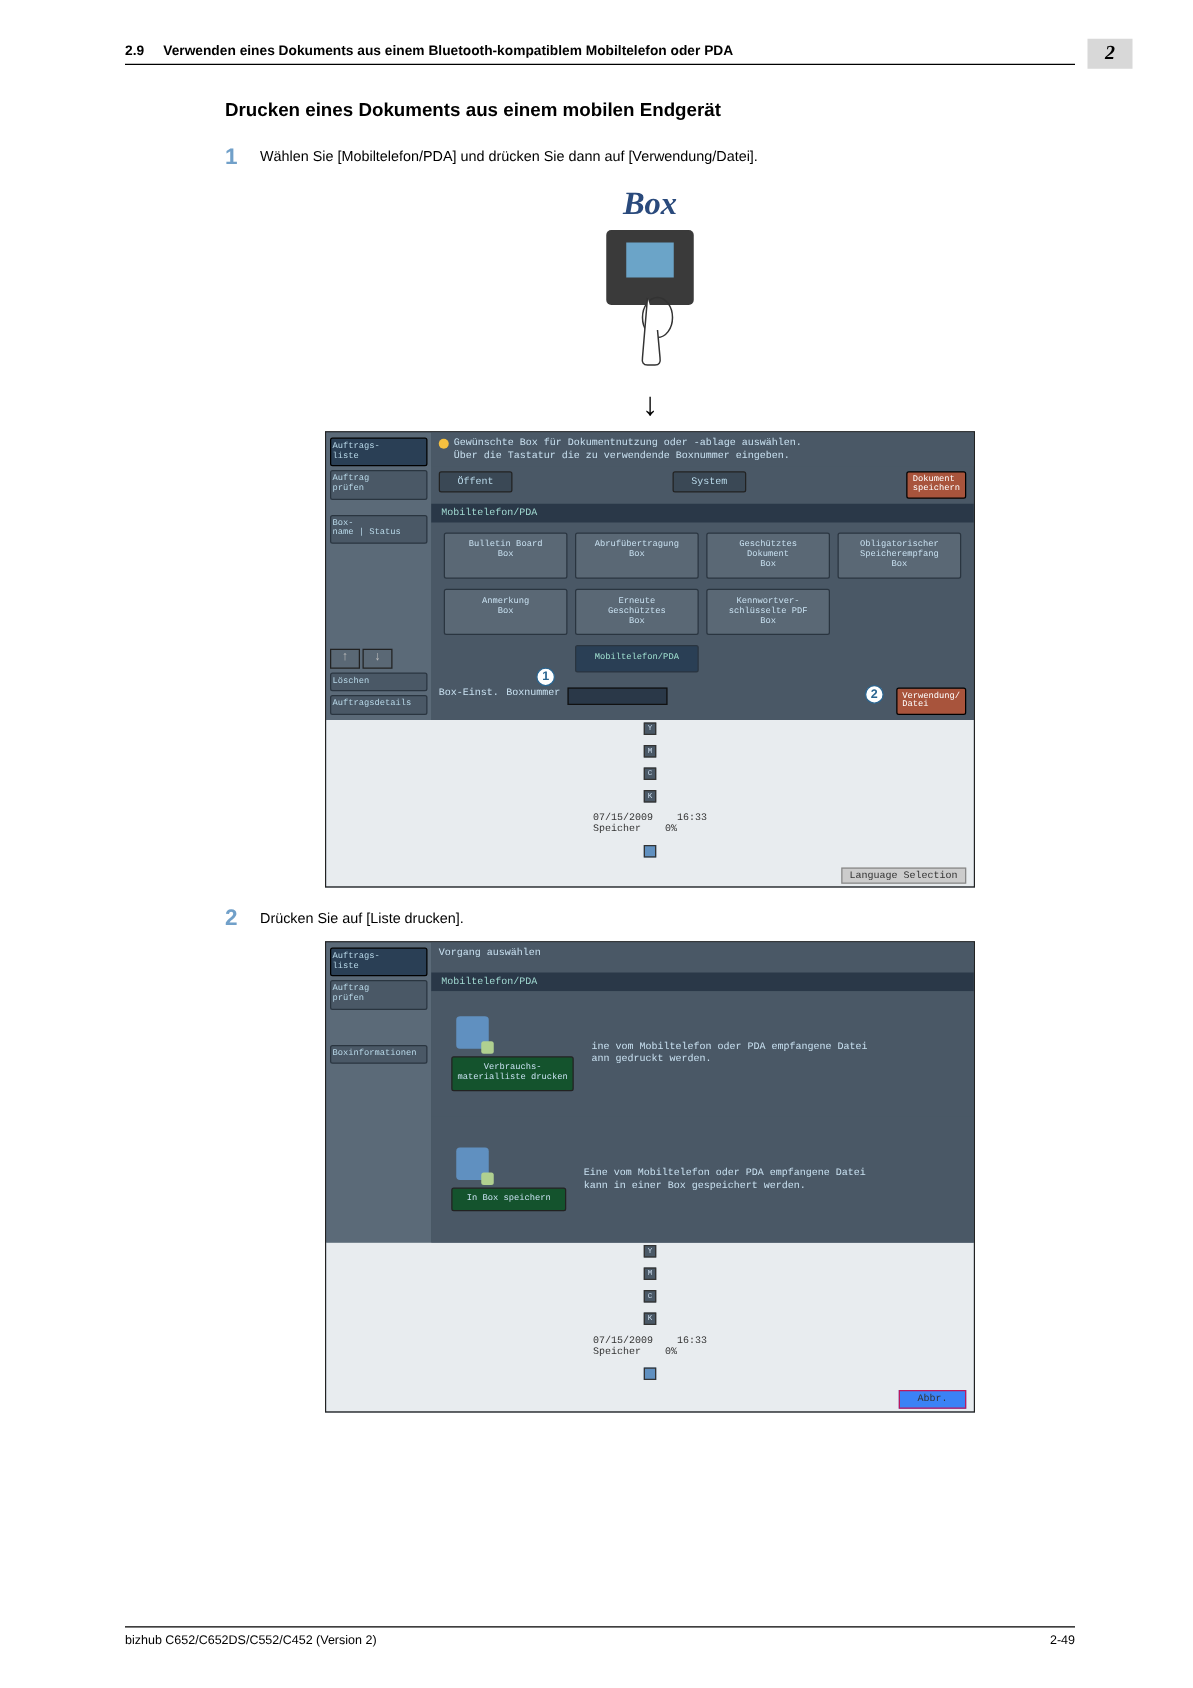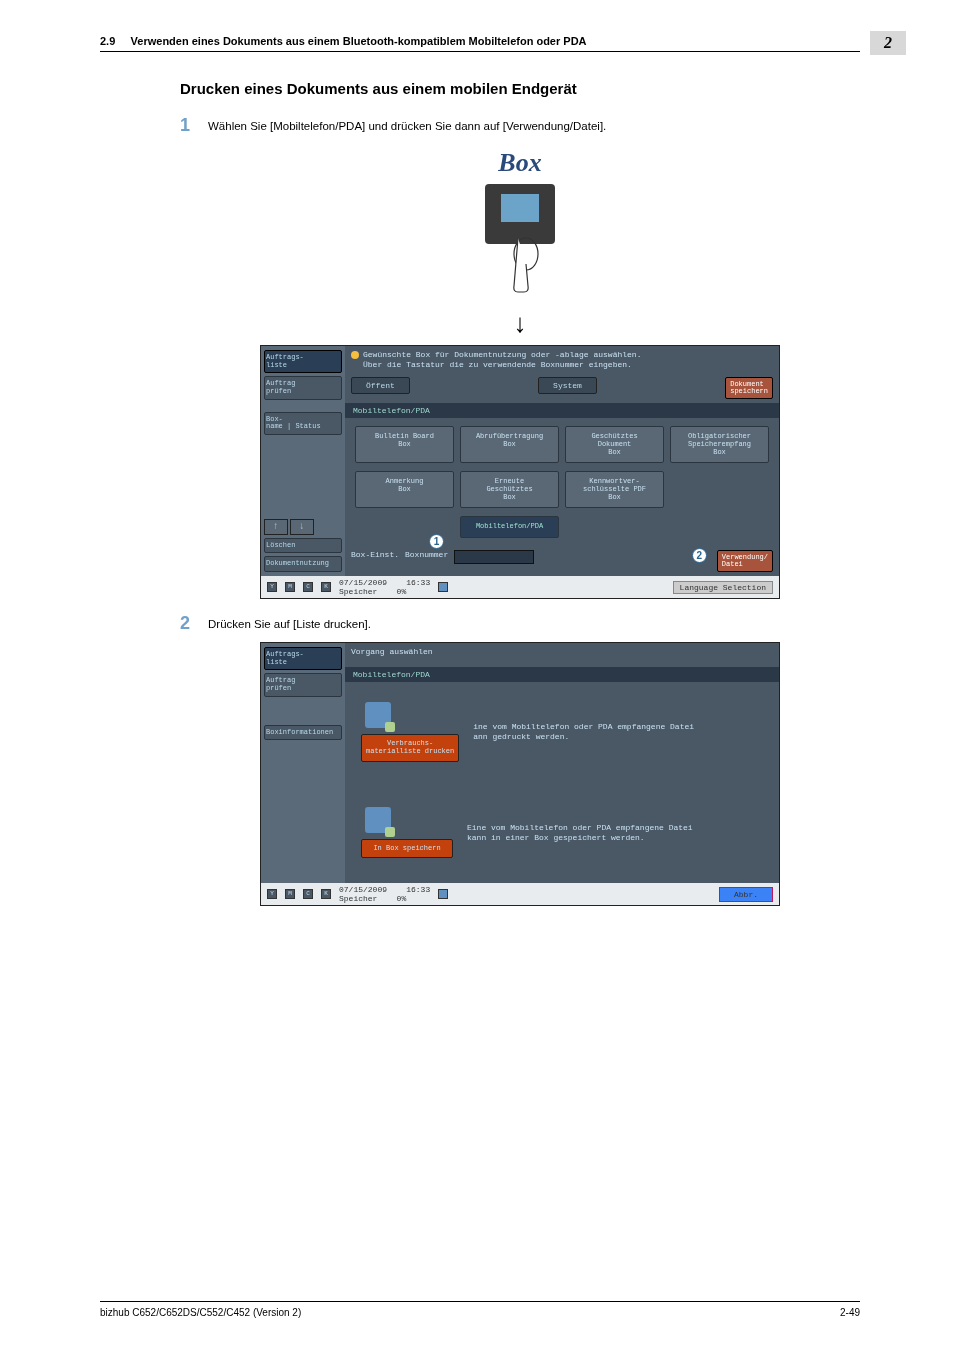--- a/index.html
+++ b/index.html
@@ -216,20 +216,21 @@
     height: 14px; width: 80px;
   }
   .ss-status {
     background: #e8ecef;
     color: #333;
     display: flex;
     padding: 2px 6px;
     font-size: 8px;
     align-items: center;
     gap: 8px;
+    flex-direction: column;
   }
   .ss-status-tiny {
     width: 10px; height: 10px; background: #4a5866;
     border: 1px solid #333;
     color: #cde; font-size:6px; text-align:center; line-height:8px;
   }
   .ss-status-lang {
     margin-left: auto;
     background: #ccc;
     border: 1px solid #888;
@@ -261,21 +262,21 @@
   }
   .ss2-icon::after {
     content:"";
     position:absolute;
     right:-4px; bottom:-4px;
     width:10px;height:10px;
     background:#b0d090;
     border-radius:2px;
   }
   .ss2-btn {
-    background:#c2410c;
+    background:#14532d;
     border:1px solid #222;
     color:#c8e0f0;
     font-size:7px;
     padding:5px 4px;
     min-width:92px;
     text-align:center;
     line-height:1.1;
     border-radius:2px;
   }
   .ss2-text {
@@ -345,21 +346,21 @@
 prüfen</div>
           <div style="height:6px;"></div>
           <div class="ss-btn" style="white-space:pre-line;">Box-
 name | Status</div>
           <div class="ss-sidebar-gap"></div>
           <div class="ss-nav-arrows">
             <div class="ss-nav-arrow">↑</div>
             <div class="ss-nav-arrow">↓</div>
           </div>
           <div class="ss-btn">Löschen</div>
-          <div class="ss-btn">Dokumentnutzung</div>
+          <div class="ss-btn">Auftragsdetails</div>
         </div>
         <div class="ss-main">
           <div class="ss-banner">
             <div class="ss-banner-icon"></div>
             <div style="white-space:pre-line;">Gewünschte Box für Dokumentnutzung oder -ablage auswählen.
 Über die Tastatur die zu verwendende Boxnummer eingeben.</div>
           </div>
           <div class="ss-toolbar">
             <div class="ss-pill">Öffent</div>
             <div style="flex:1;"></div>

